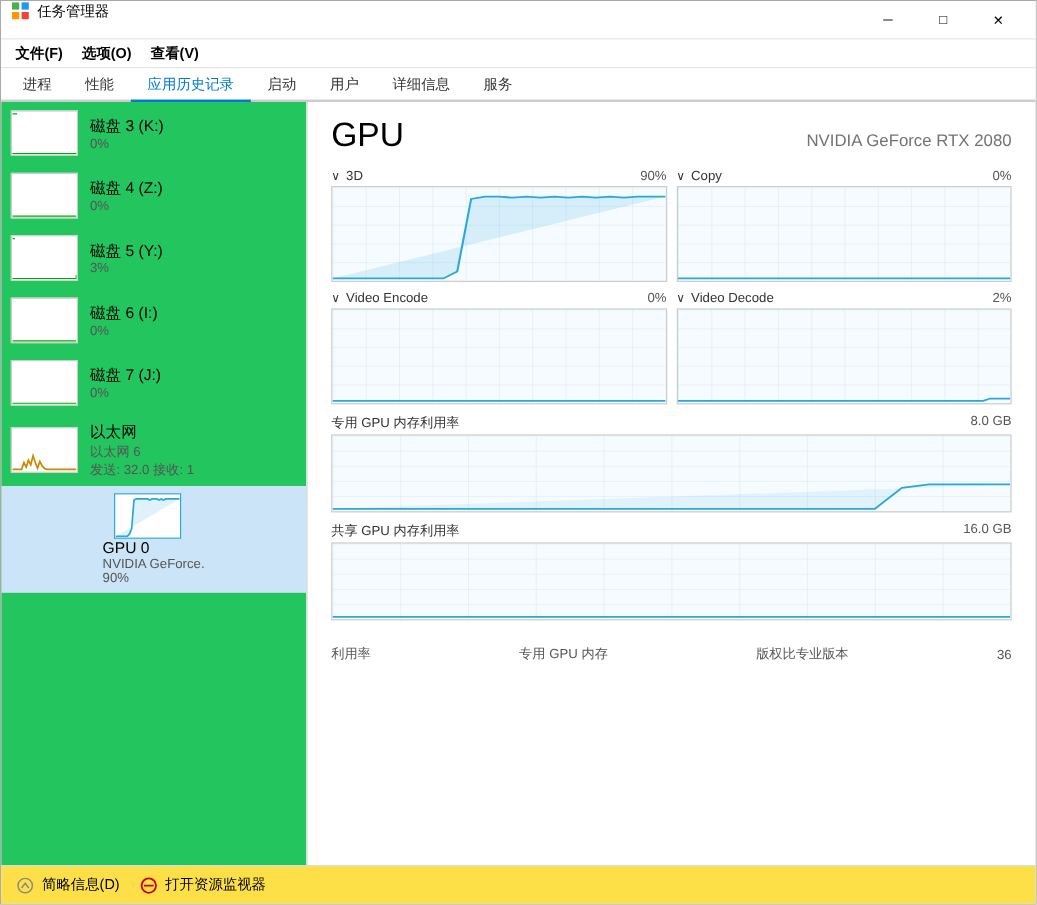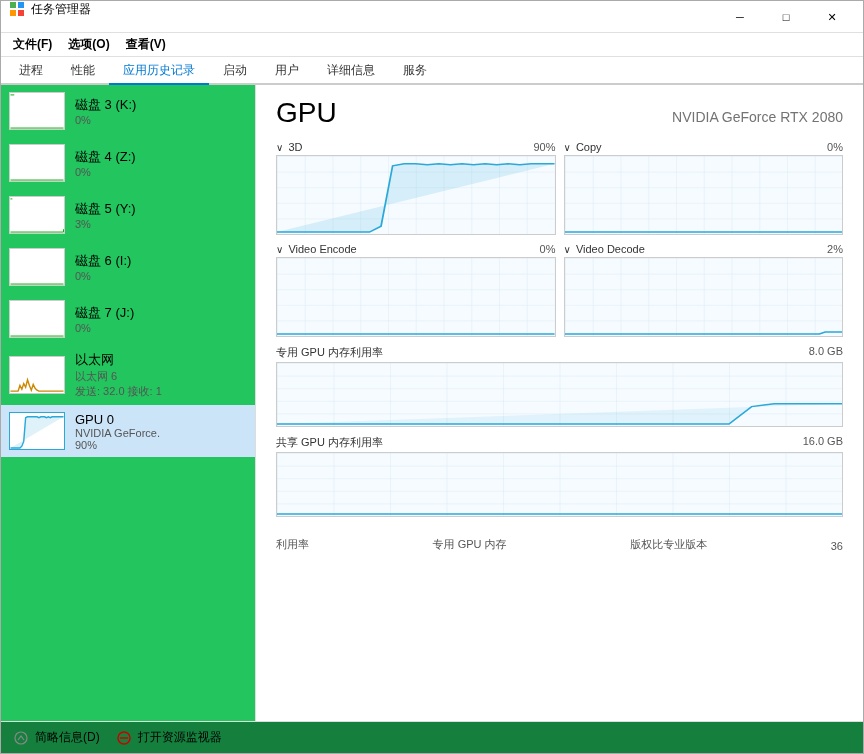--- a/index.html
+++ b/index.html
@@ -107,21 +107,21 @@
     .sidebar::-webkit-scrollbar { width: 8px; }
     .sidebar::-webkit-scrollbar-thumb { background: #c0c0c0; }
     .sidebar-item {
       display: flex;
       align-items: center;
       padding: 6px 8px;
       cursor: pointer;
       border-bottom: none;
       min-height: 52px;
     }
-    .sidebar-item.active { background: #cce4f7; }
+    .sidebar-item.active { background: #cce4f7; flex-direction: column; }
     .sidebar-item .mini-chart {
       width: 56px;
       height: 38px;
       border: 1px solid #ccc;
       background: #fff;
       margin-right: 10px;
       flex-shrink: 0;
       position: relative;
       overflow: hidden;
     }
@@ -212,21 +212,21 @@
       margin-bottom: 8px;
     }
     .full-chart-label-row {
       display: flex;
       justify-content: space-between;
       margin-bottom: 2px;
     }
     .status-bar {
       height: 32px;
       border-top: 1px solid #ddd;
-      background: #15803d;
+      background: #fde047;
       display: flex;
       align-items: center;
       padding: 0 12px;
       gap: 16px;
     }
     .status-left {
       display: flex;
       align-items: center;
       gap: 6px;
       cursor: pointer;

